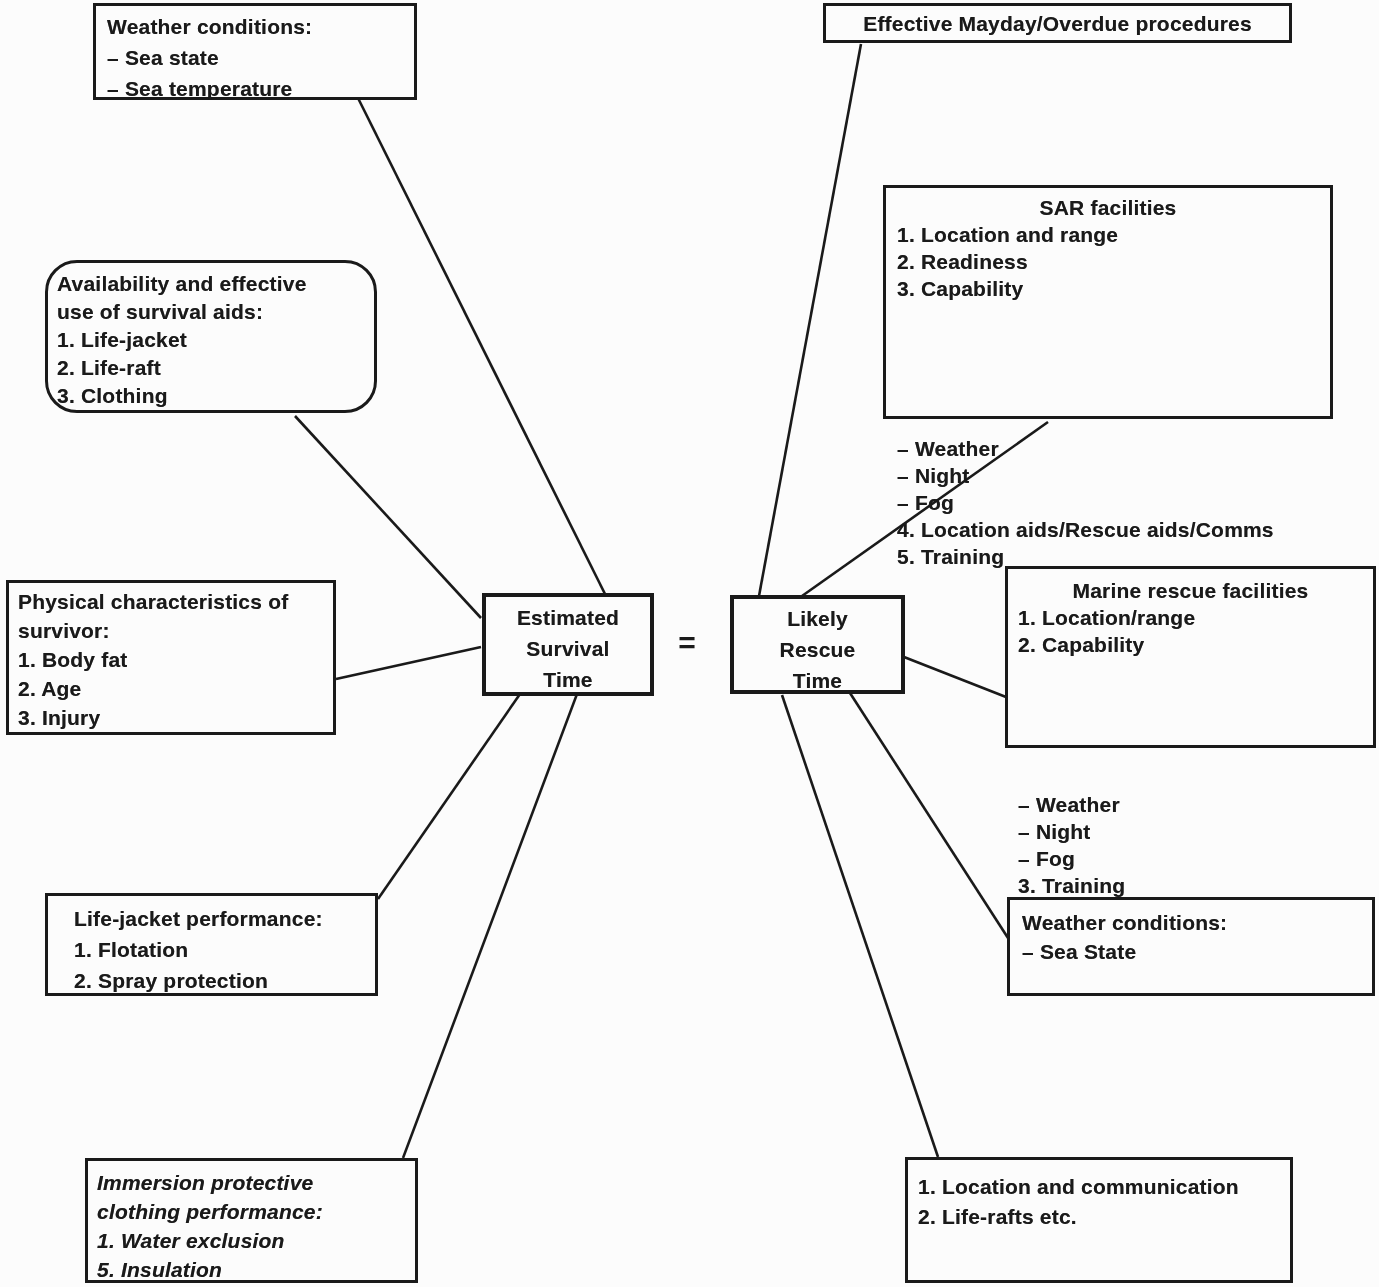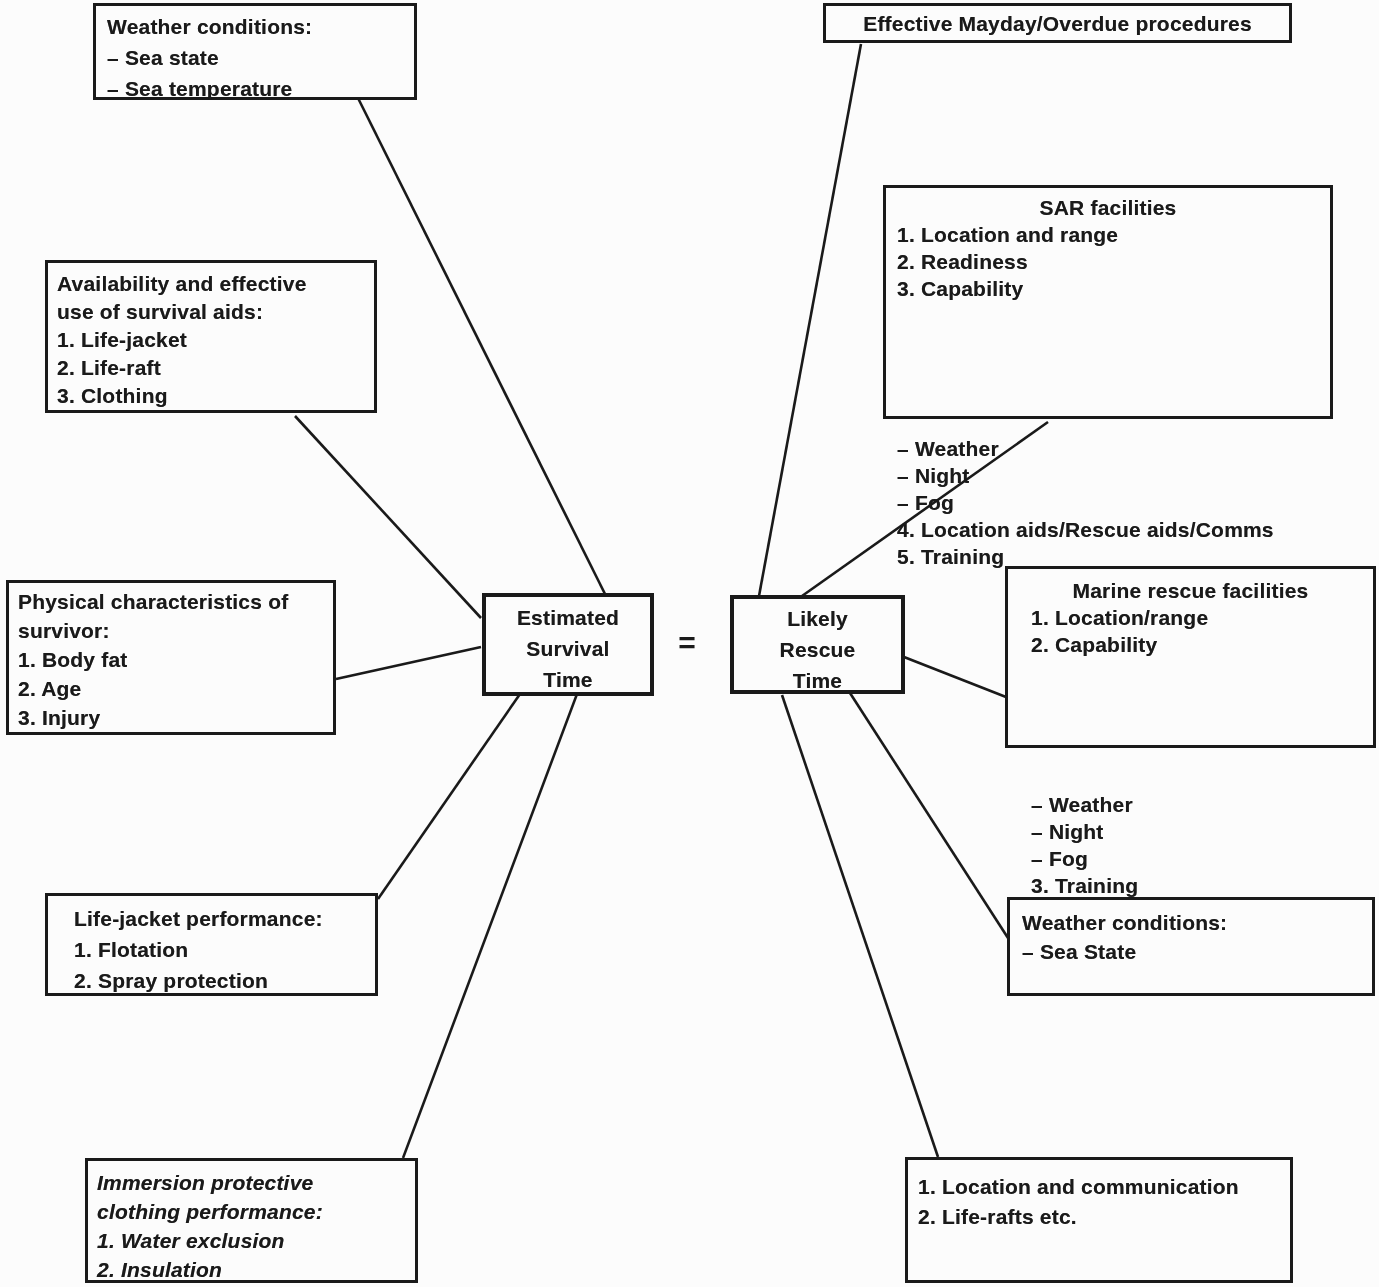--- a/index.html
+++ b/index.html
@@ -18,29 +18,29 @@
     padding:7px 11px; letter-spacing:0.2px;
     text-shadow:0 0 0.6px rgba(20,20,20,0.55);
   }
   .box .line { white-space:nowrap; }
   .box-title { text-align:center; white-space:nowrap; }
   .row { display:flex;flex-direction:column; }
   .row-label { flex:0 0 160px; }
   .subcol { flex:1 1 auto; }
 
   .b-weather-left  { left:93px;  top:3px;    width:324px; height:97px;  line-height:31px; padding-top:5px; }
-  .b-survival-aids { left:45px;  top:260px;  width:332px; height:153px; line-height:28px; padding-left:9px; }
+  .b-survival-aids { left:45px;  top:260px;  width:332px; height:153px; line-height:28px; padding-left:9px;border-radius:32px; }
   .b-physical      { left:6px;   top:580px;  width:330px; height:155px; line-height:29px; padding:4px 9px; }
   .b-lifejacket    { left:45px;  top:893px;  width:333px; height:103px; line-height:31px; padding-left:26px; }
   .b-immersion     { left:85px;  top:1158px; width:333px; height:125px; line-height:29px; padding-left:9px;font-style:italic; }
   .b-estimated     { left:482px; top:593px;  width:172px; height:103px; line-height:31px; text-align:center; border-width:4px; padding-top:5px; }
   .b-likely        { left:730px; top:595px;  width:175px; height:99px;  line-height:31px; text-align:center; border-width:4px; padding-top:4px; }
   .b-mayday        { left:823px; top:3px;    width:469px; height:40px;  display:flex; align-items:center; justify-content:center; }
   .b-sar           { left:883px; top:185px;  width:450px; height:234px; line-height:27px; padding:6px 11px; }
-  .b-marine        { left:1005px;top:566px;  width:371px; height:182px; line-height:27px; padding:8px 23px; }
+  .b-marine        { left:1005px;top:566px;  width:371px; height:182px; line-height:27px; padding:8px 10px; }
   .b-weather-right { left:1007px;top:897px;  width:368px; height:99px;  line-height:29px; padding:8px 12px; }
   .b-survivor      { left:905px; top:1157px; width:388px; height:126px; line-height:30px; padding:12px 10px; }
 
   .equals {
     position:absolute; left:667px; top:626px; width:40px;
     font-size:30px; font-weight:700; text-align:center;
   }
 </style>
 </head>
 <body>
@@ -85,21 +85,21 @@
   <div class="box b-lifejacket">
       <div class="line">Life-jacket performance:</div>
       <div class="line">1. Flotation</div>
       <div class="line">2. Spray protection</div>
     </div>
 
   <div class="box b-immersion">
       <div class="line">Immersion protective</div>
       <div class="line">clothing performance:</div>
       <div class="line">1. Water exclusion</div>
-      <div class="line">2. Insulation</div>
+      <div class="line">5. Insulation</div>
     </div>
 
   <div class="box b-estimated">
       <div class="line">Estimated</div>
       <div class="line">Survival</div>
       <div class="line">Time</div>
     </div>
 
   <div class="equals">=</div>
 

